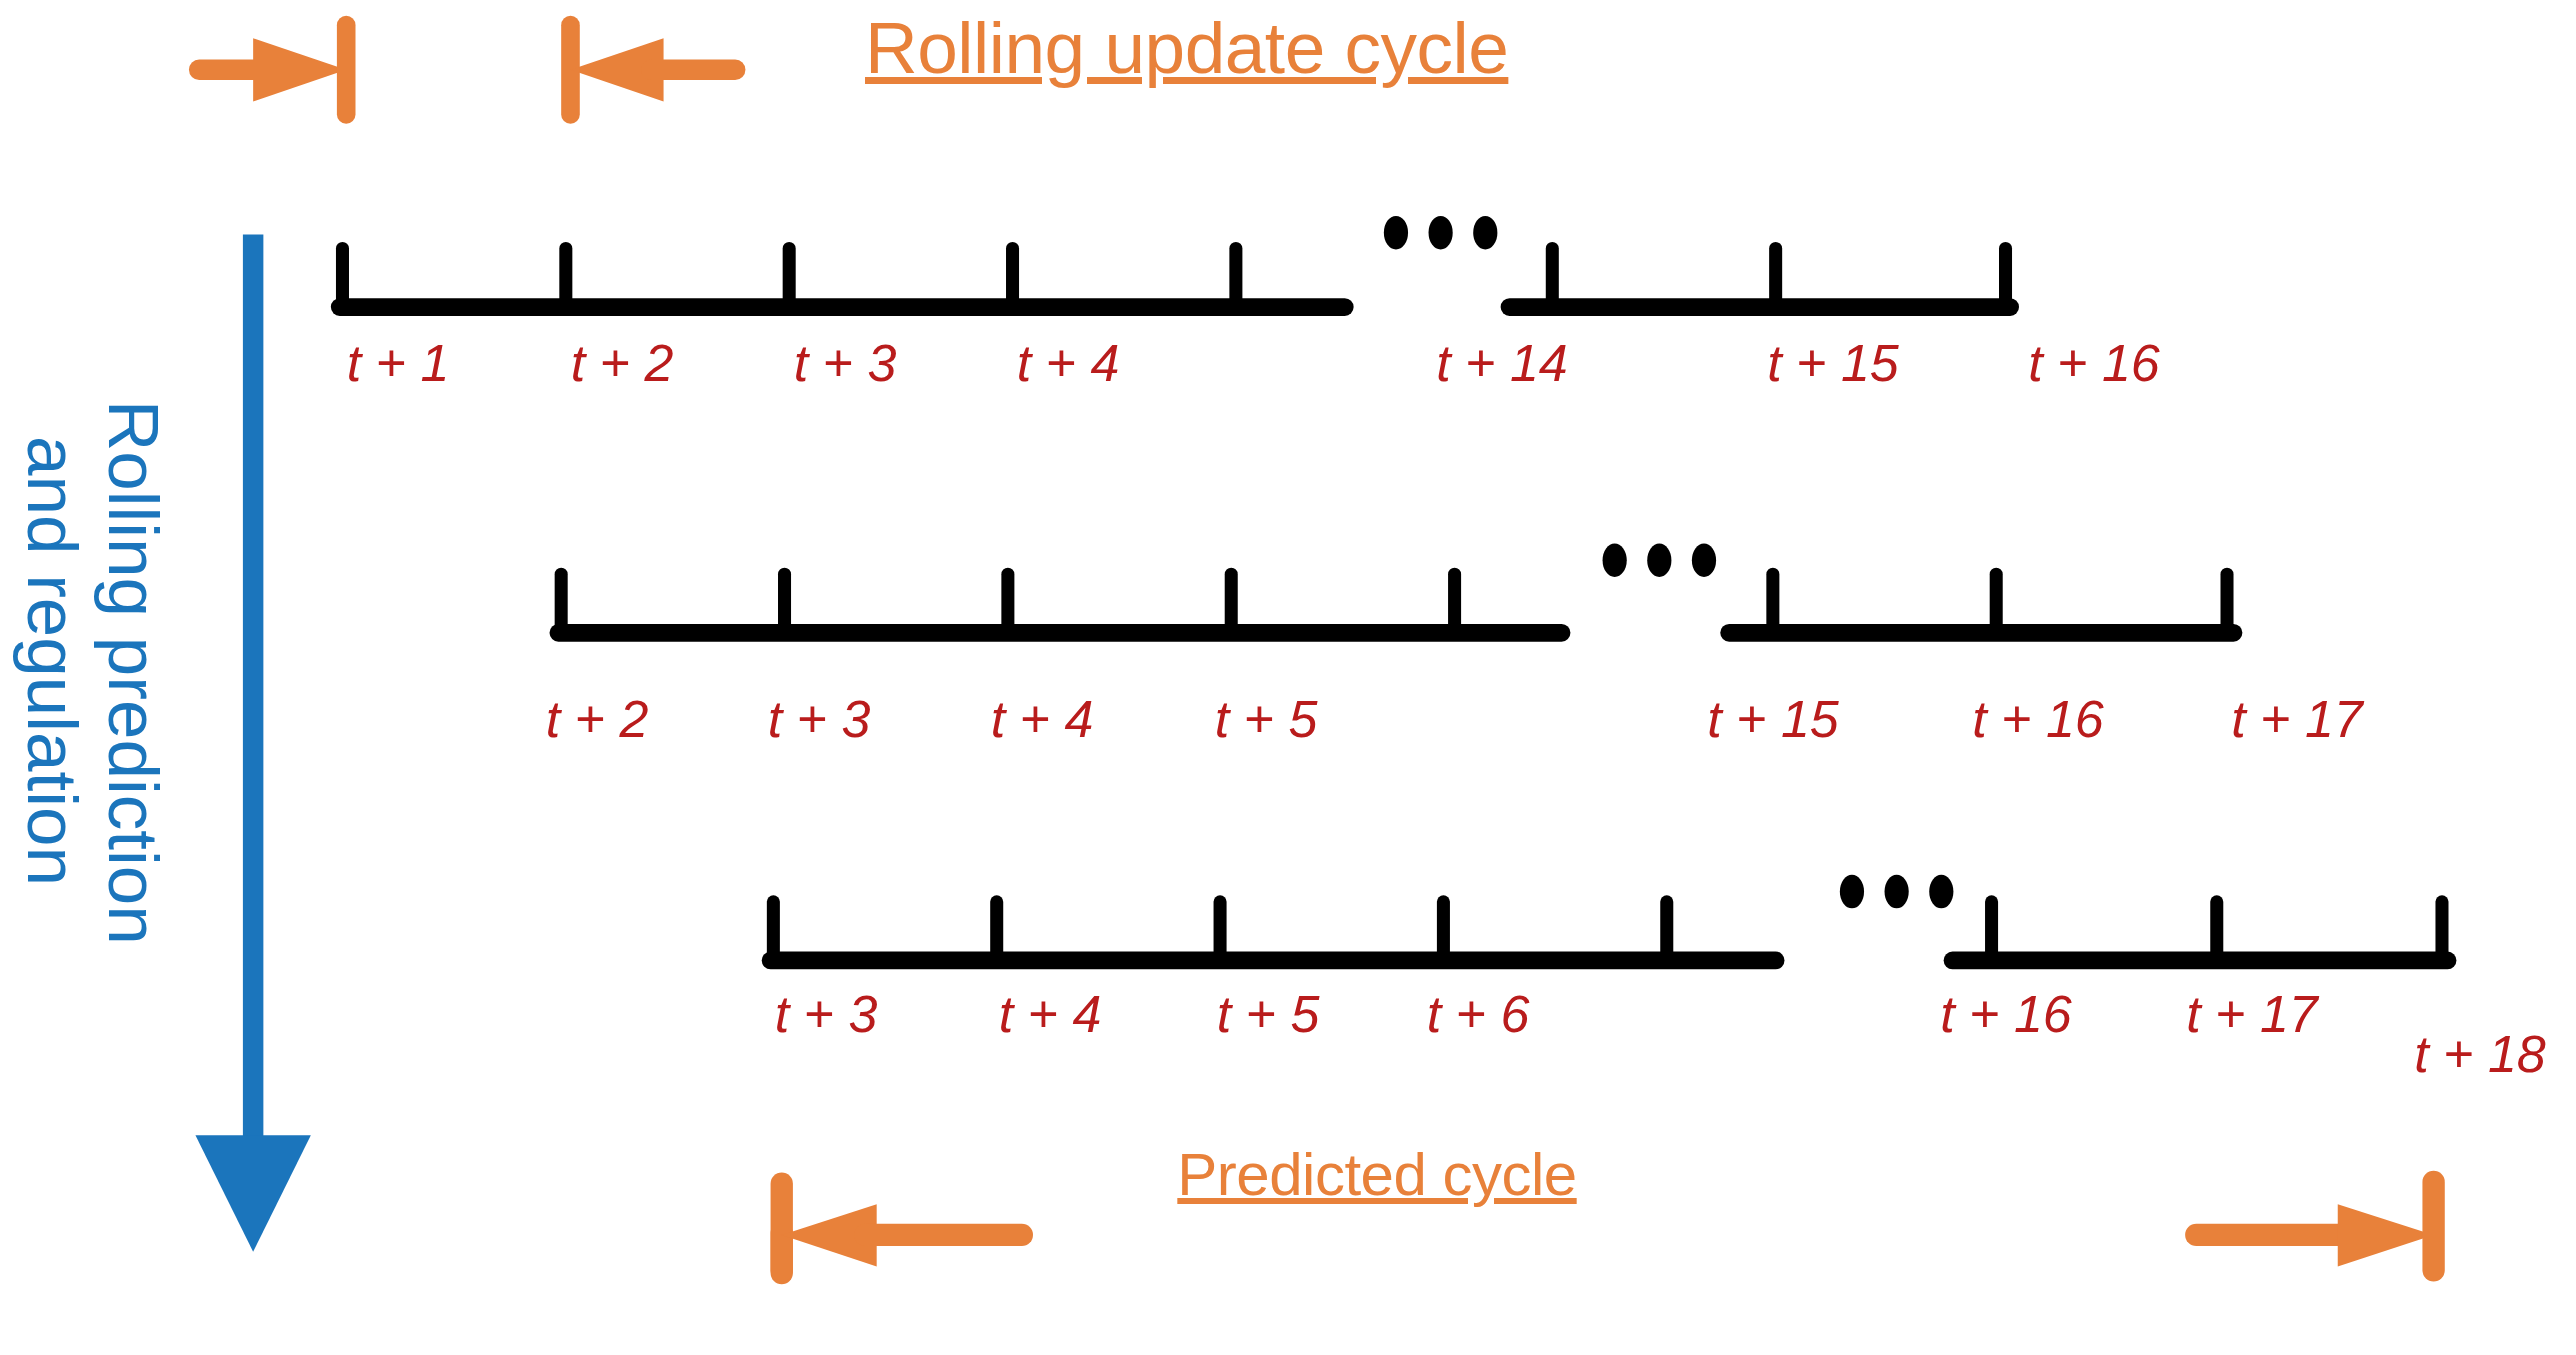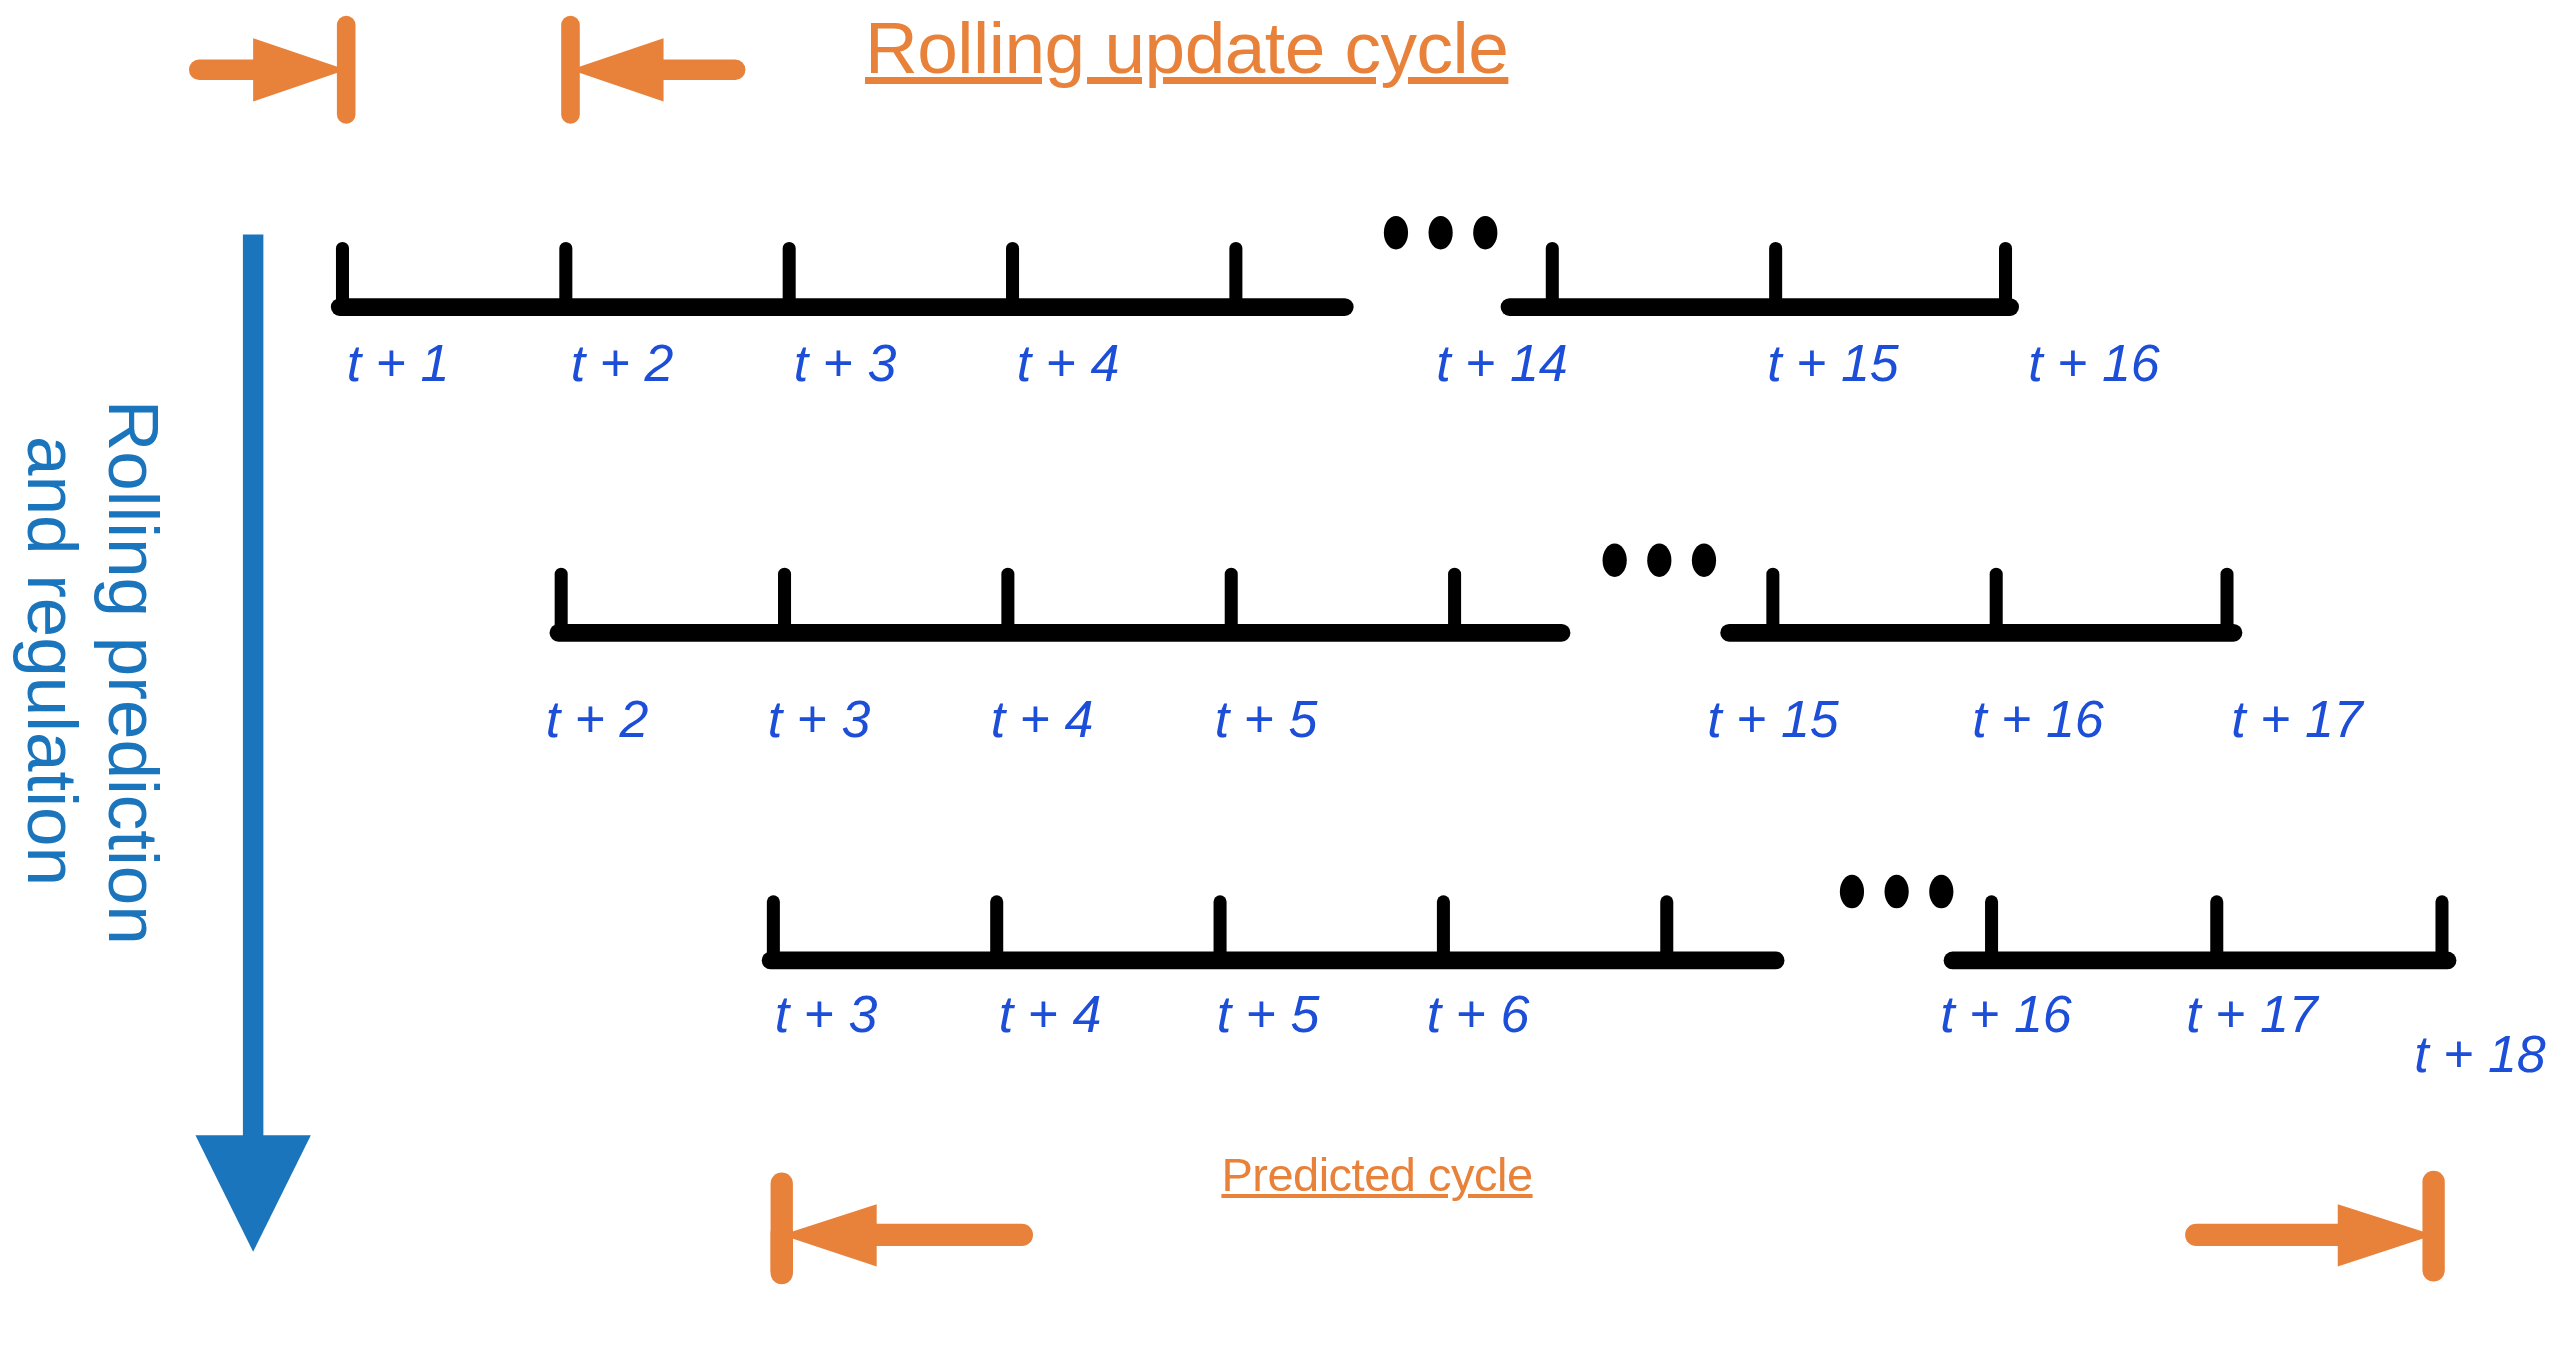--- a/index.html
+++ b/index.html
@@ -30,21 +30,21 @@
   }
   #top-cycle-label {
     left: 865px;
     top: 5.6px;
     font-size: 73px;
     line-height: 84px;
   }
   #predicted-cycle-label {
     left: 1377px;
     top: 1134px;
-    font-size: 47px;
+    font-size: 60px;
     line-height: 82px;
     text-align: center;
     transform: translateX(-50%);
   }
   #soc-cycle-label {
     left: 1377px;
     top: 1228px;
     font-size: 73px;
     line-height: 82px;
     text-align: center;
@@ -67,21 +67,21 @@
     transform: rotate(90deg);
   }
   #vertical-label-line2 {
     left: 91px;
     top: 436px;
     transform: rotate(90deg);
   }
 
   
   .tick-label {
-    color: #1d4ed8;
+    color: #b91c1c;
     font-family: "Liberation Sans", sans-serif;
     font-style: italic;
     font-weight: 400;
     font-size: 52px;
     line-height: 56px;
     white-space: nowrap;
     transform: translateX(-50%);
   }
 
   svg { display: block; }

